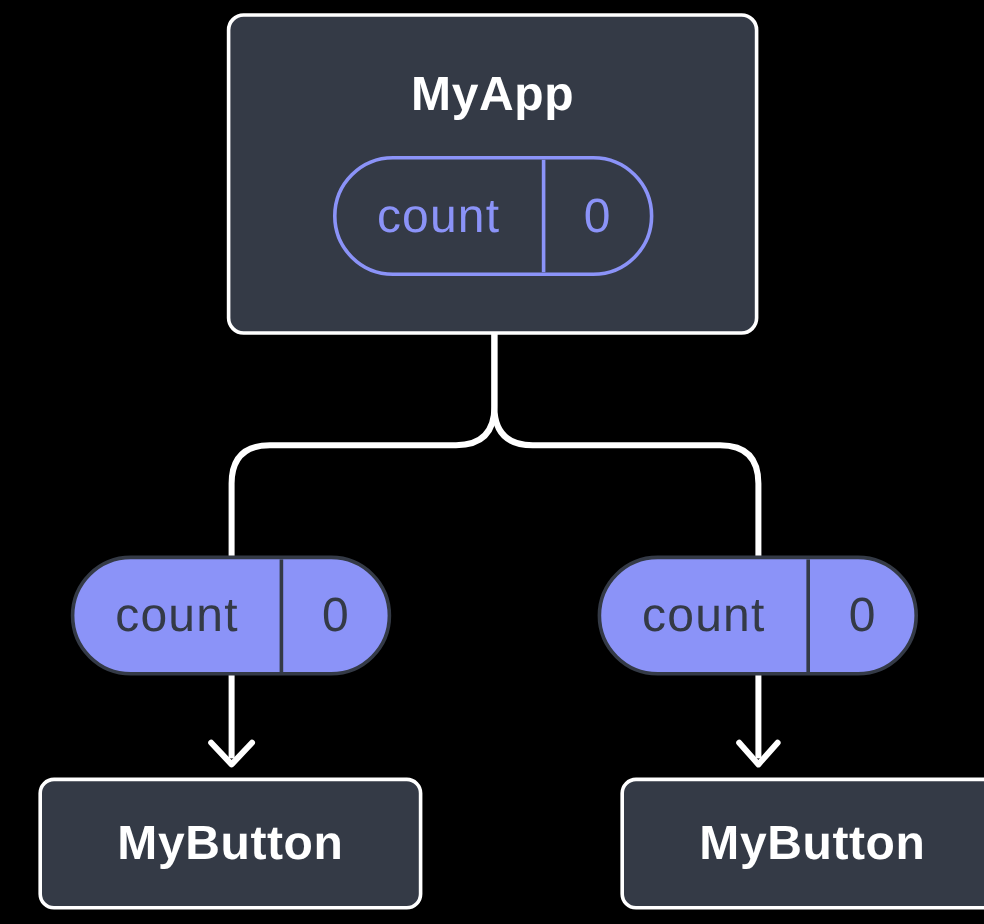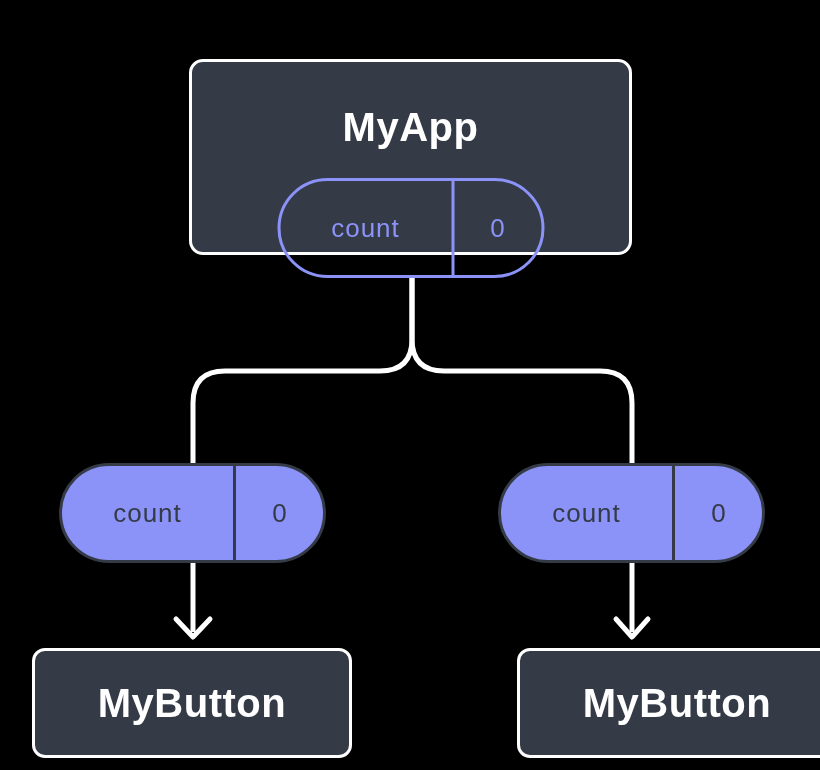--- a/index.html
+++ b/index.html
@@ -32,42 +32,41 @@
     stroke-linejoin:round;
   }
   .node{
     position:absolute;
     box-sizing:border-box;
     background:var(--node-fill);
     border:3.5px solid var(--node-border);
     z-index:2;
   }
   .app-node{
-    left:189px;top:11px;width:443px;height:196px;
+    left:189px;top:11px;width:443px;height:268px;
     border-radius:14px;
-    margin-top:48px;
   }
   .node-title{
     position:absolute;
     left:0;width:100%;
     text-align:center;
     color:#ffffff;
     font-size:40px;
     font-weight:600;
     letter-spacing:0.5px;
   }
   .app-node .node-title{top:42px;line-height:46px;}
   .pill{
     box-sizing:border-box;
     display:flex;
     align-items:stretch;
     border-radius:52px;
     overflow:hidden;
     height:100px;width:267px;
-    font-size:26px;
+    font-size:40px;
     z-index:2;
   }
   .pill-outline{
     position:absolute;
     left:50%;top:116px;
     transform:translateX(-50%);
     border:3px solid var(--accent-purple);
     color:var(--accent-purple);
     background:transparent;
   }

